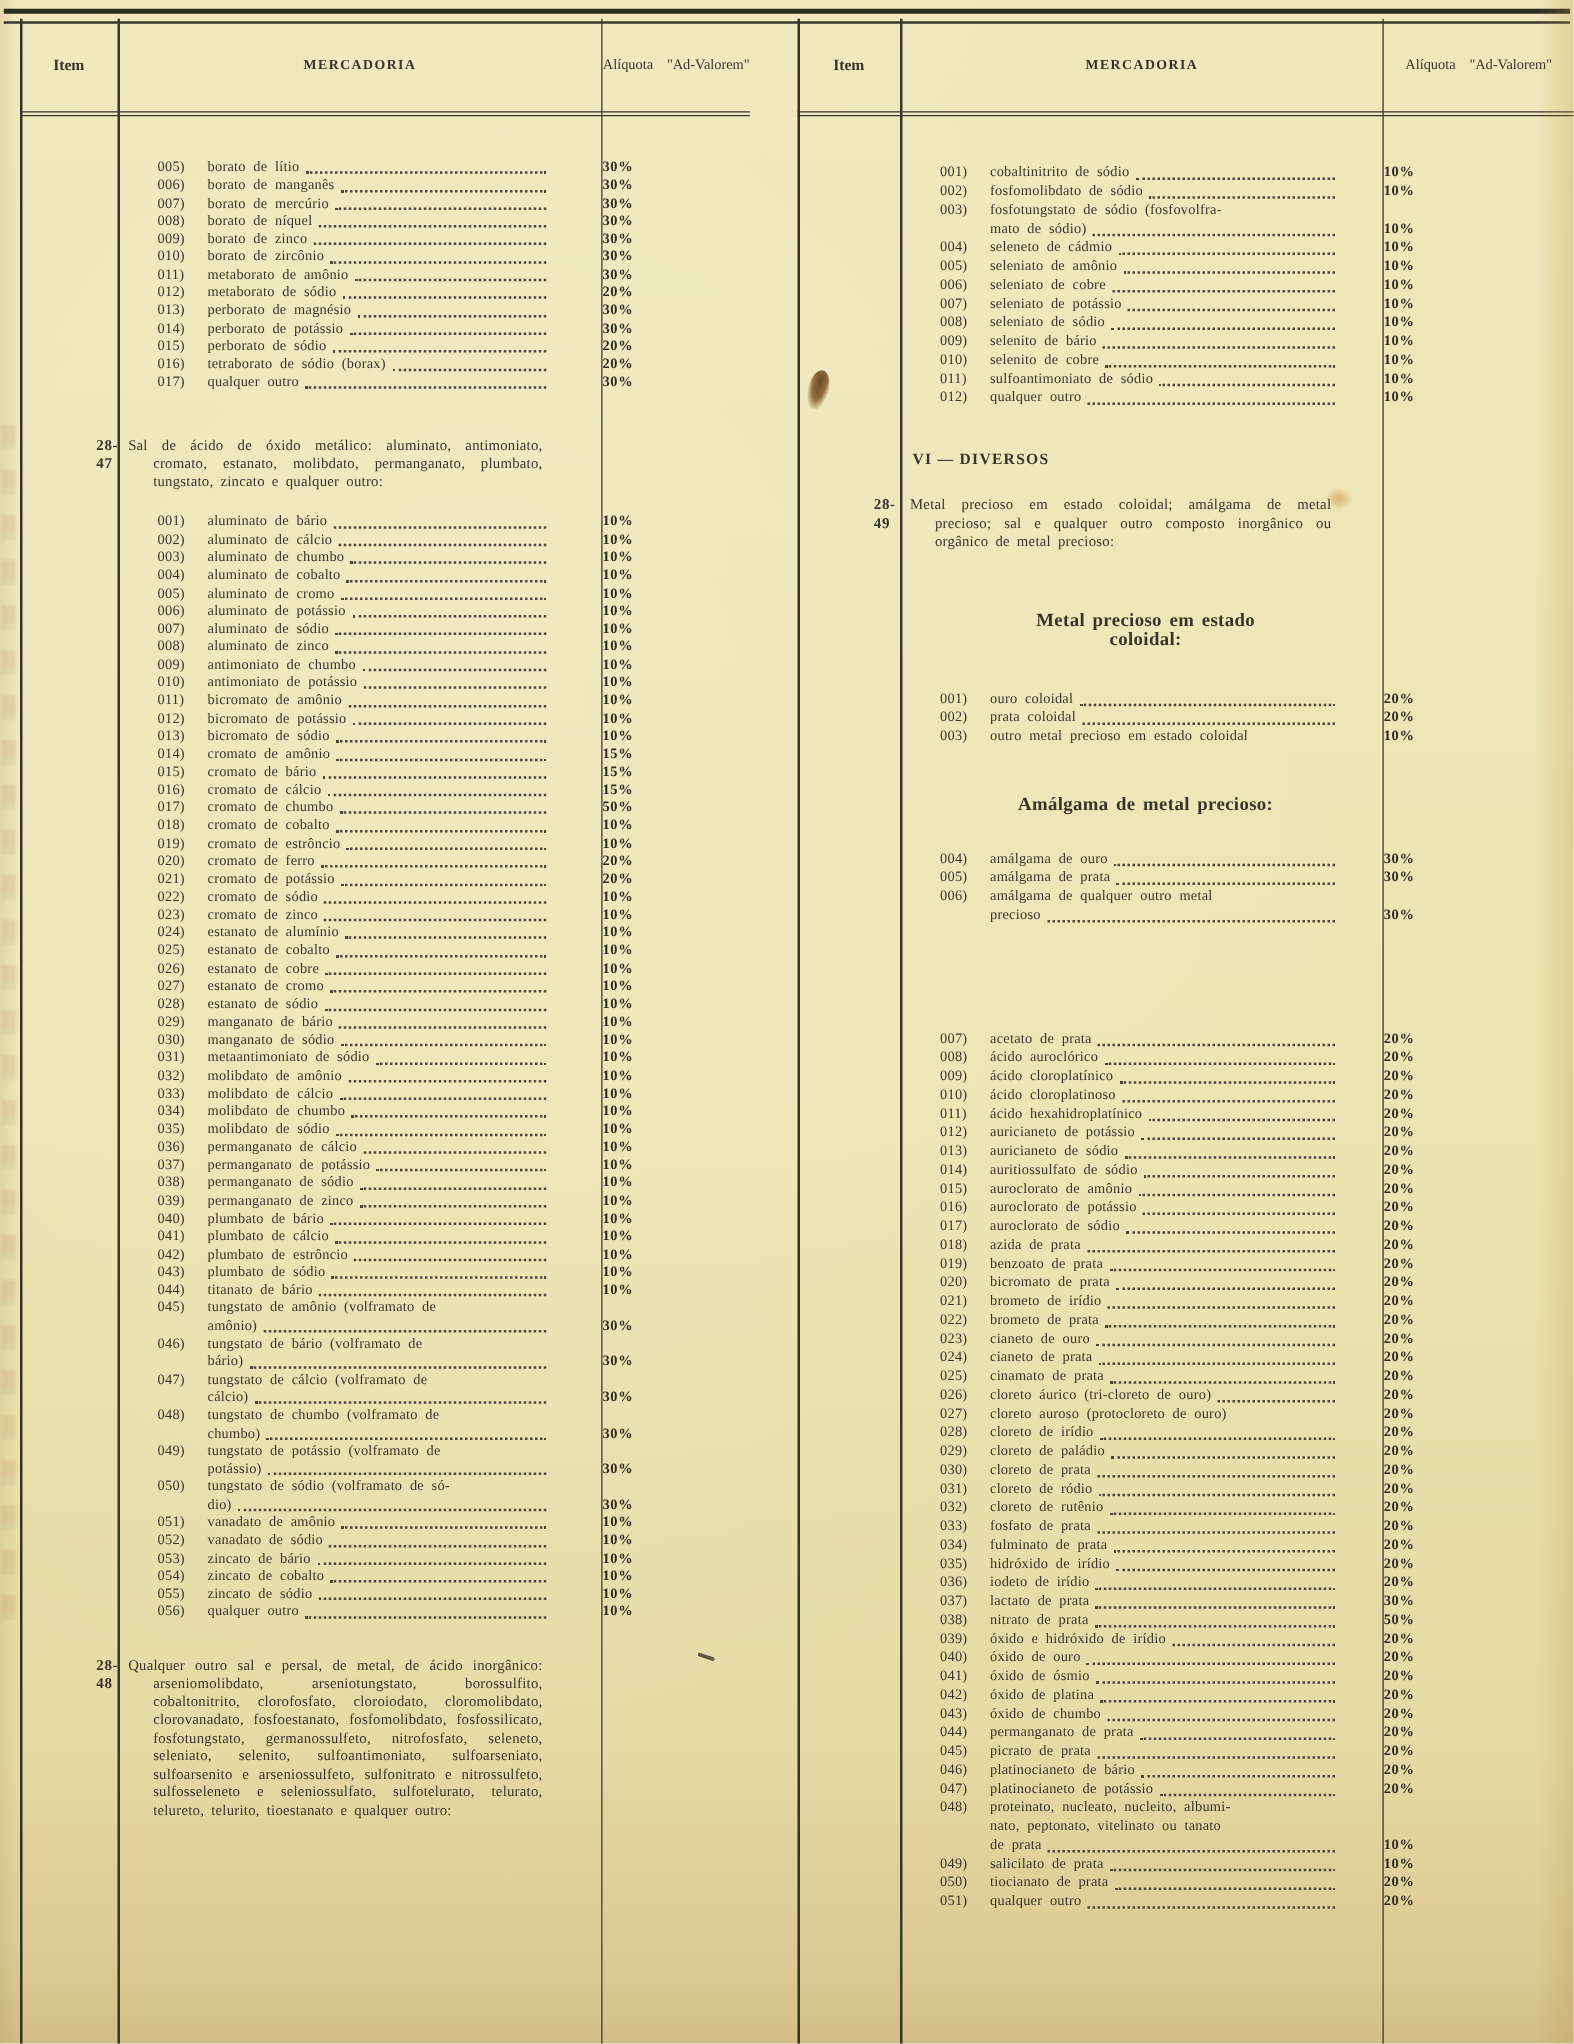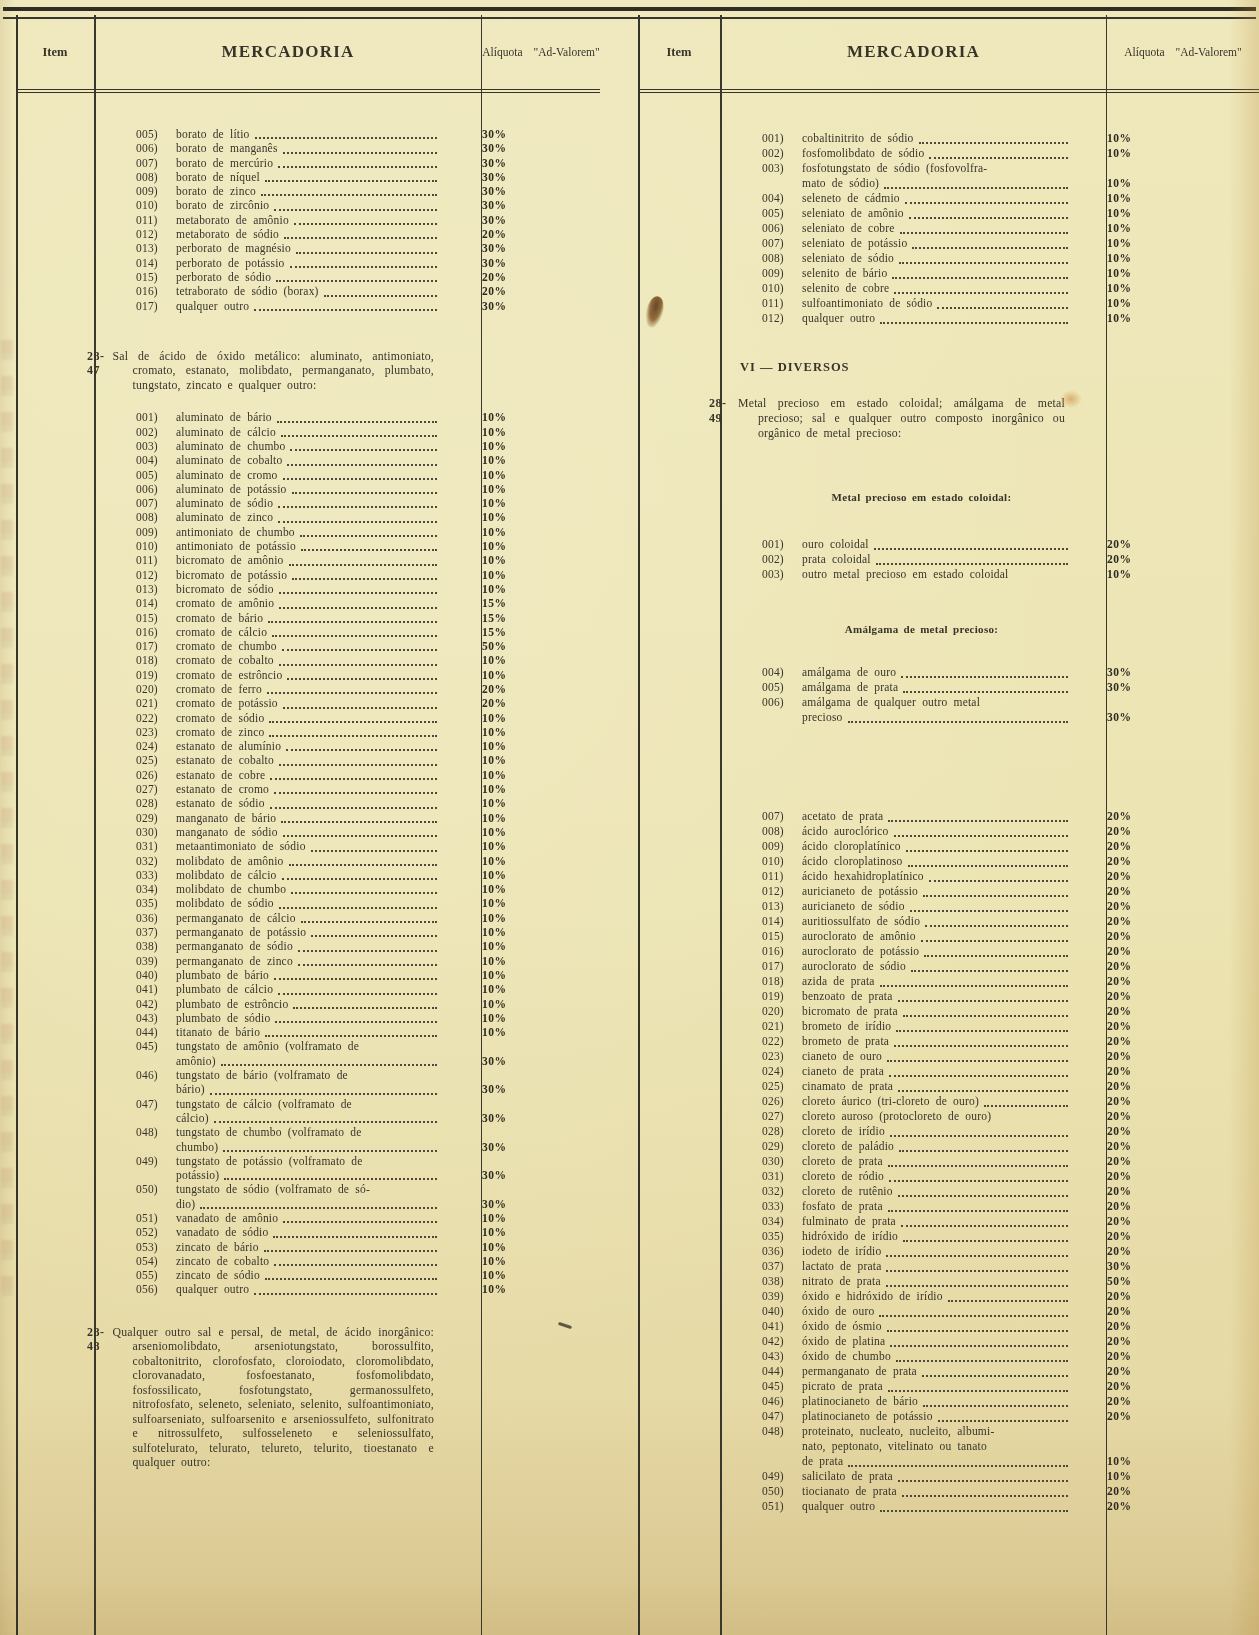--- a/index.html
+++ b/index.html
@@ -28,26 +28,26 @@
   .vl-0{left:0;width:2px;background:#35332a;}
   .vl-1{width:1.5px;}
   .t-left .vl-1{left:78px;}  .t-right .vl-1{left:82px;}
   .vl-2{width:1.5px;}
   .t-left .vl-2{right:118px;} .t-right .vl-2{right:152px;}
 
   .thead{display:flex;height:74px;border-bottom:4px double #35332a;align-items:stretch;}
   .t-left .h-item{width:78px;} .t-right .h-item{width:82px;}
   .h-item{display:flex;align-items:center;justify-content:center;font-weight:bold;font-size:12.5px;}
   .h-merc{flex:1;display:flex;align-items:center;justify-content:center;font-weight:bold;
-      font-size:17px;letter-spacing:1.2px;}
+      font-size:11px;letter-spacing:1.2px;}
   .t-left .h-rate{width:118px;} .t-right .h-rate{width:152px;}
   .h-rate{display:flex;flex-direction:row;align-items:center;justify-content:center;
       gap:11px;font-size:11.5px;}
 
-  .tbody{position:relative;padding-left:10px;}
+  .tbody{position:relative;}
   .row{display:flex;}
   .row.entry{align-items:flex-end;}
   .c-item{flex:0 0 78px;}
   .t-right .c-item{flex:0 0 82px;}
   .c-merc{flex:1;min-width:0;}
   .c-rate{flex:0 0 118px;display:flex;align-items:flex-end;font-weight:bold;
       font-size:11.5px;line-height:14.3px;letter-spacing:0.5px;color:#2d2a20;}
   .t-left .c-rate{padding-left:40px;}
   .t-right .c-rate{flex:0 0 152px;padding-left:34px;}
   .t-right .c-rate{line-height:15px;}
@@ -61,21 +61,21 @@
   .e-dots{flex:1 1 14px;min-width:10px;height:10px;margin:0 5px 2px 5px;
       border-bottom:2px dotted #4d483a;}
 
   .item-no{display:inline-block;padding-left:13px;font-weight:bold;font-size:12px;
       letter-spacing:0.5px;line-height:14.5px;margin-left:48px;}
   .para{padding-left:28px;padding-right:8px;text-indent:-20px;text-align:justify;
       font-size:11.8px;line-height:14.5px;word-spacing:2.5px;letter-spacing:0.2px;}
   .t-right .para{line-height:15.2px;}
 
   .section{padding-left:10px;font-weight:bold;font-size:12.5px;letter-spacing:1px;line-height:18px;}
-  .subhead{text-align:center;font-weight:bold;font-size:11px;line-height:15px;
+  .subhead{text-align:center;font-weight:bold;font-size:15px;line-height:15px;
       padding:0 42px;letter-spacing:0.3px;word-spacing:2px;margin-left:40px;}
 
   
   .smudge{position:absolute;left:646px;top:296px;width:17px;height:32px;border-radius:50%;
       transform:rotate(14deg);opacity:.9;
       background:radial-gradient(ellipse at 50% 30%,#57381a 0%,#8a5f2e 45%,rgba(138,95,46,0) 75%);}
   .stain-orange{position:absolute;left:1060px;top:390px;width:22px;height:18px;border-radius:50%;
       background:radial-gradient(ellipse,rgba(200,135,47,0.55),rgba(200,135,47,0) 70%);}
   .ghost-left{position:absolute;left:1px;top:340px;width:12px;height:960px;filter:blur(1px);
       background:repeating-linear-gradient(180deg,rgba(160,60,40,0.10) 0 14px,rgba(40,40,30,0.05) 14px 20px,transparent 20px 36px);}

